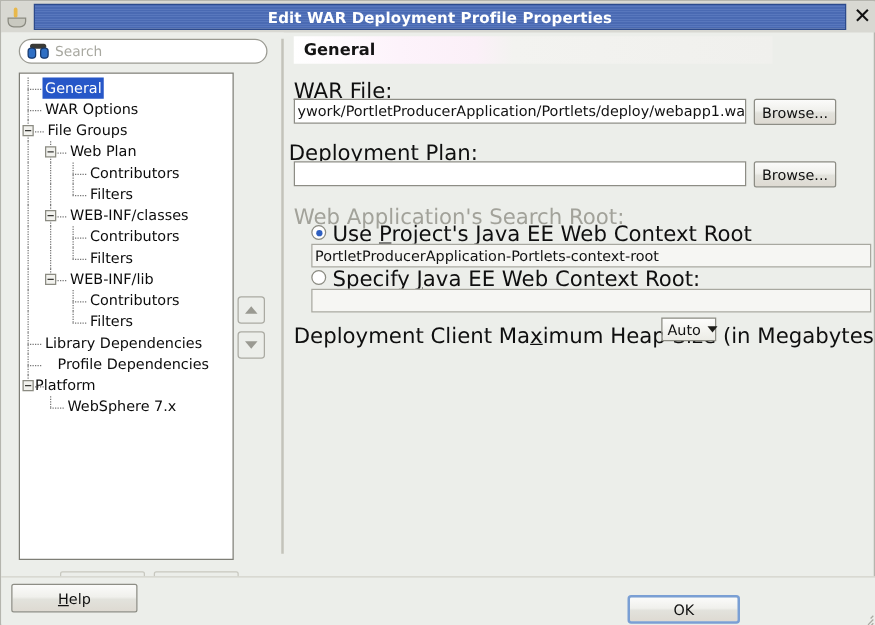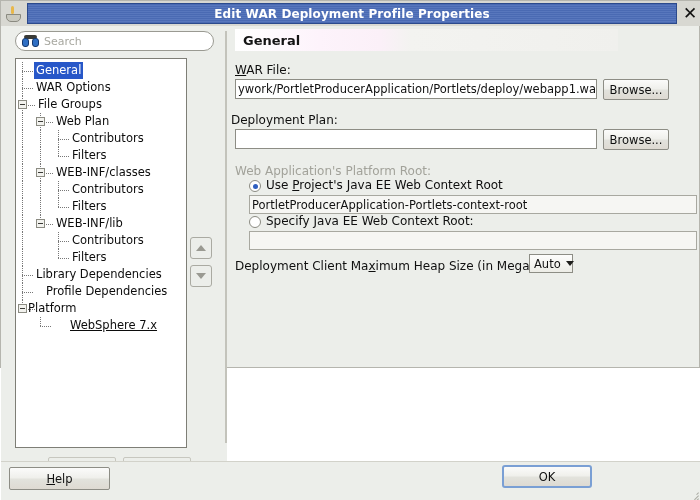--- a/index.html
+++ b/index.html
@@ -8,21 +8,21 @@
     width: 700px;
     height: 500px;
     overflow: hidden;
     background: #ffffff;
     font-family: "DejaVu Sans", "Liberation Sans", sans-serif;
   }
 
   .dialog {
     position: relative;
     width: 700px;
-    height: 368px;
+    height: 500px;
     background: #eceeea;
     box-sizing: border-box;
     border: 1px solid #b5b5ae;
   }
 
   
   .titlebar {
     position: absolute;
     left: 0; top: 0;
     width: 700px;
@@ -297,21 +297,21 @@
     box-sizing: border-box;
   }
   .section-header .txt {
     font-size: 13px;
     font-weight: bold;
     color: #141414;
   }
 
   .field-label {
     position: absolute;
-    font-size: 12px;
+    font-size: 17px;
     color: #0f0f0f;
     white-space: nowrap;
   }
   .field-label.muted { color: #a2a29a; }
   .field-label u { text-decoration: underline; }
 
   .textinput {
     position: absolute;
     background: #ffffff;
     border: 1px solid #8d8d85;
@@ -383,21 +383,21 @@
     background: #eceeea;
     border-top: 1px solid #d2d2ca;
   }
   .btn-help {
     position: absolute;
     left: 8px; top: 5px;
     width: 101px; height: 23px;
   }
   .btn-ok {
     position: absolute;
-    left: 501px; top: 3px;
+    left: 501px; top: 14px;
     width: 90px; height: 23px;
     border: 2px solid #7a9fd4;
     border-radius: 3px;
   }
   .btn-cancel {
     position: absolute;
     left: 597px; top: 5px;
     width: 90px; height: 23px;
   }
   .grip {
@@ -453,21 +453,21 @@
           <div class="tree-row"><span class="vline" style="left: 6px; top: 0px; height: 17px;"></span><span class="vline" style="left: 24px; top: 0px; height: 17px;"></span><span class="vline" style="left: 42px; top: 0px; height: 8.5px;"></span><span class="hline" style="left: 42px; top: 8.5px; width: 11px;"></span><span class="lbl" style="margin-left: 54px;">Filters</span></div>
           <div class="tree-row"><span class="vline" style="left: 6px; top: 0px; height: 17px;"></span><span class="vline" style="left: 24px; top: 0px; height: 17px;"></span><span class="hline" style="left: 24px; top: 8.5px; width: 13px;"></span><span class="toggle" style="left: 20px; top: 3.5px;"></span><span class="lbl" style="margin-left: 38px; text-align: right;">WEB-INF/classes</span></div>
           <div class="tree-row"><span class="vline" style="left: 6px; top: 0px; height: 17px;"></span><span class="vline" style="left: 24px; top: 0px; height: 17px;"></span><span class="vline" style="left: 42px; top: 0px; height: 17px;"></span><span class="hline" style="left: 42px; top: 8.5px; width: 11px;"></span><span class="lbl" style="margin-left: 54px;">Contributors</span></div>
           <div class="tree-row"><span class="vline" style="left: 6px; top: 0px; height: 17px;"></span><span class="vline" style="left: 24px; top: 0px; height: 17px;"></span><span class="vline" style="left: 42px; top: 0px; height: 8.5px;"></span><span class="hline" style="left: 42px; top: 8.5px; width: 11px;"></span><span class="lbl" style="margin-left: 54px;">Filters</span></div>
           <div class="tree-row"><span class="vline" style="left: 6px; top: 0px; height: 17px;"></span><span class="vline" style="left: 24px; top: 0px; height: 8.5px;"></span><span class="hline" style="left: 24px; top: 8.5px; width: 13px;"></span><span class="toggle" style="left: 20px; top: 3.5px;"></span><span class="lbl" style="margin-left: 38px;">WEB-INF/lib</span></div>
           <div class="tree-row"><span class="vline" style="left: 6px; top: 0px; height: 17px;"></span><span class="vline" style="left: 42px; top: 0px; height: 17px;"></span><span class="hline" style="left: 42px; top: 8.5px; width: 11px;"></span><span class="lbl" style="margin-left: 54px;">Contributors</span></div>
           <div class="tree-row"><span class="vline" style="left: 6px; top: 0px; height: 17px;"></span><span class="vline" style="left: 42px; top: 0px; height: 8.5px;"></span><span class="hline" style="left: 42px; top: 8.5px; width: 11px;"></span><span class="lbl" style="margin-left: 54px;">Filters</span></div>
           <div class="tree-row"><span class="vline" style="left: 6px; top: 0px; height: 17px;"></span><span class="hline" style="left: 6px; top: 8.5px; width: 11px;"></span><span class="lbl" style="margin-left: 18px;">Library Dependencies</span></div>
           <div class="tree-row"><span class="vline" style="left: 6px; top: 0px; height: 17px;"></span><span class="hline" style="left: 6px; top: 8.5px; width: 11px;"></span><span class="lbl" style="margin-left: 28px;">Profile Dependencies</span></div>
           <div class="tree-row"><span class="vline" style="left: 6px; top: 0px; height: 8.5px;"></span><span class="hline" style="left: 6px; top: 8.5px; width: 13px;"></span><span class="toggle" style="left: 2px; top: 3.5px;"></span><span class="lbl" style="margin-left: 10px;">Platform</span></div>
-          <div class="tree-row"><span class="vline" style="left: 24px; top: 0px; height: 8.5px;"></span><span class="hline" style="left: 24px; top: 8.5px; width: 11px;"></span><span class="lbl" style="margin-left: 52px; text-decoration: underline;">WebSphere 7.x</span></div>
+          <div class="tree-row"><span class="vline" style="left: 24px; top: 0px; height: 8.5px;"></span><span class="hline" style="left: 24px; top: 8.5px; width: 11px;"></span><span class="lbl" style="margin-left: 36px;">WebSphere 7.x</span></div>
         </div>
     </div>
 
     <div class="move-btns">
       <div class="move-btn">
         <span class="chev up"></span>
       </div>
       <div class="move-btn">
         <span class="chev down"></span>
       </div>
@@ -488,21 +488,21 @@
     </div>
 
     <div class="field-label" style="left:4px; top:37px;"><u>W</u>AR File:</div>
     <div class="textinput" style="left:4px; top:53px; width:362px; height:20px;">ywork/PortletProducerApplication/Portlets/deploy/webapp1.war</div>
     <div class="btn btn-browse" style="left:372px; top:53px;">Browse...</div>
 
     <div class="field-label" style="left:0; top:87px;">Deployment Plan:</div>
     <div class="textinput" style="left:4px; top:103px; width:362px; height:20px;"></div>
     <div class="btn btn-browse" style="left:372px; top:103px;">Browse...</div>
 
-    <div class="field-label muted" style="left:4px; top:138px;">Web Application's Platform Root:</div>
+    <div class="field-label muted" style="left:4px; top:138px;">Web Application's Search Root:</div>
 
     <div class="radio checked" style="left:18px; top:154px;"></div>
     <div class="field-label" style="left:35px; top:152px;text-align:right;">Use <u>P</u>roject's Java EE Web Context Root</div>
     <div class="textinput readonlyish" style="left:18px; top:169px; width:448px; height:19px;">PortletProducerApplication-Portlets-context-root</div>
 
     <div class="radio" style="left:18px; top:190px;"></div>
     <div class="field-label" style="left:35px; top:188px;">Specify <u>J</u>ava EE Web Context Root:</div>
     <div class="textinput readonlyish" style="left:18px; top:205px; width:448px; height:19px;"></div>
 
     <div class="field-label" style="left:4px; top:233px;">Deployment Client Ma<u>x</u>imum Heap Size (in Megabytes):</div>

